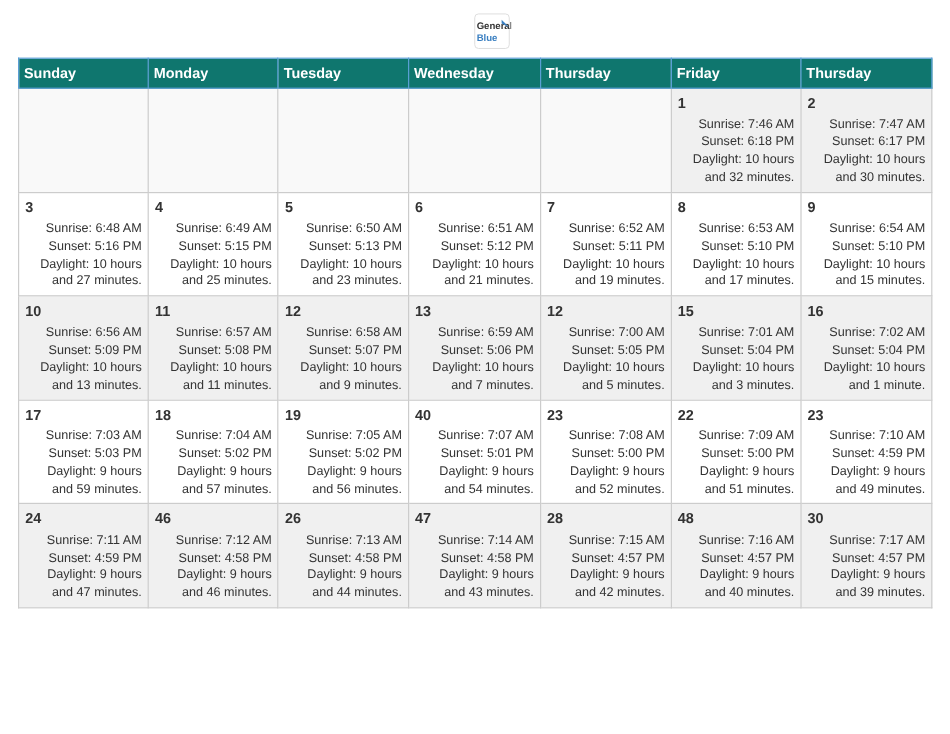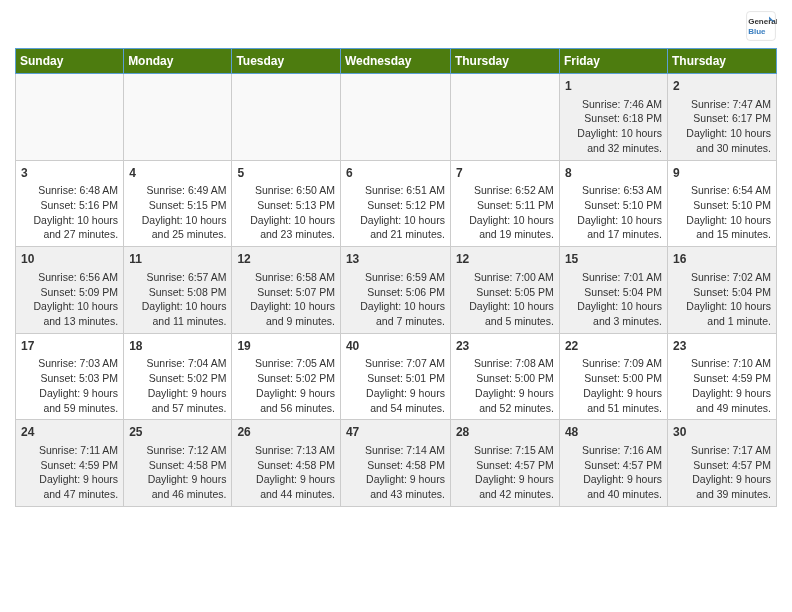--- a/index.html
+++ b/index.html
@@ -5,21 +5,21 @@
     * { box-sizing: border-box; margin: 0; padding: 0; }
     body {
       font-family: Arial, sans-serif;
       background: #fff;
       width: 792px;
       min-height: 612px;
       padding: 10px 15px;
     }
     .header {
       display: flex;
-      justify-content: flex-end;
+      justify-content: center;
       align-items: flex-start;
       margin-bottom: 6px;
       margin-left: 28px;
     }
     .logo {
       display: flex;
       align-items: center;
       gap: 4px;
     }
     .logo-icon {
@@ -37,21 +37,21 @@
     .location {
       font-size: 14px;
       color: #555;
     }
     .calendar {
       width: 100%;
       border-collapse: collapse;
       font-size: 11px;
     }
     .calendar thead th {
-      background: #4d7c0f;
+      background: #0f766e;
       color: #fff;
       font-size: 12px;
       font-weight: bold;
       padding: 5px 4px;
       text-align: left;
       border: 1px solid #5a9fd4;
     }
     .calendar tbody td {
       border: 1px solid #ccc;
       vertical-align: top;
@@ -218,21 +218,21 @@
           <span class="day-num">23</span>
           <div class="day-info">Sunrise: 7:10 AM<br>Sunset: 4:59 PM<br>Daylight: 9 hours and 49 minutes.</div>
         </td>
       </tr>
       <tr>
         <td>
           <span class="day-num">24</span>
           <div class="day-info">Sunrise: 7:11 AM<br>Sunset: 4:59 PM<br>Daylight: 9 hours and 47 minutes.</div>
         </td>
         <td>
-          <span class="day-num">25</span>
+          <span class="day-num">46</span>
           <div class="day-info">Sunrise: 7:12 AM<br>Sunset: 4:58 PM<br>Daylight: 9 hours and 46 minutes.</div>
         </td>
         <td>
           <span class="day-num">26</span>
           <div class="day-info">Sunrise: 7:13 AM<br>Sunset: 4:58 PM<br>Daylight: 9 hours and 44 minutes.</div>
         </td>
         <td>
           <span class="day-num">47</span>
           <div class="day-info">Sunrise: 7:14 AM<br>Sunset: 4:58 PM<br>Daylight: 9 hours and 43 minutes.</div>
         </td>

